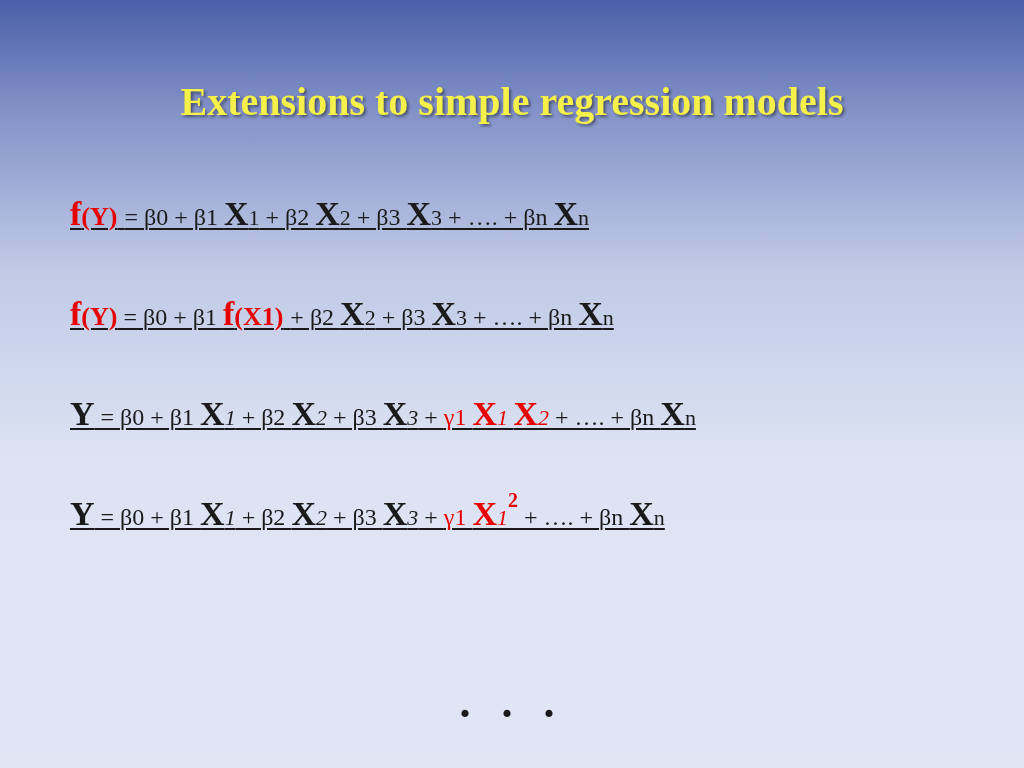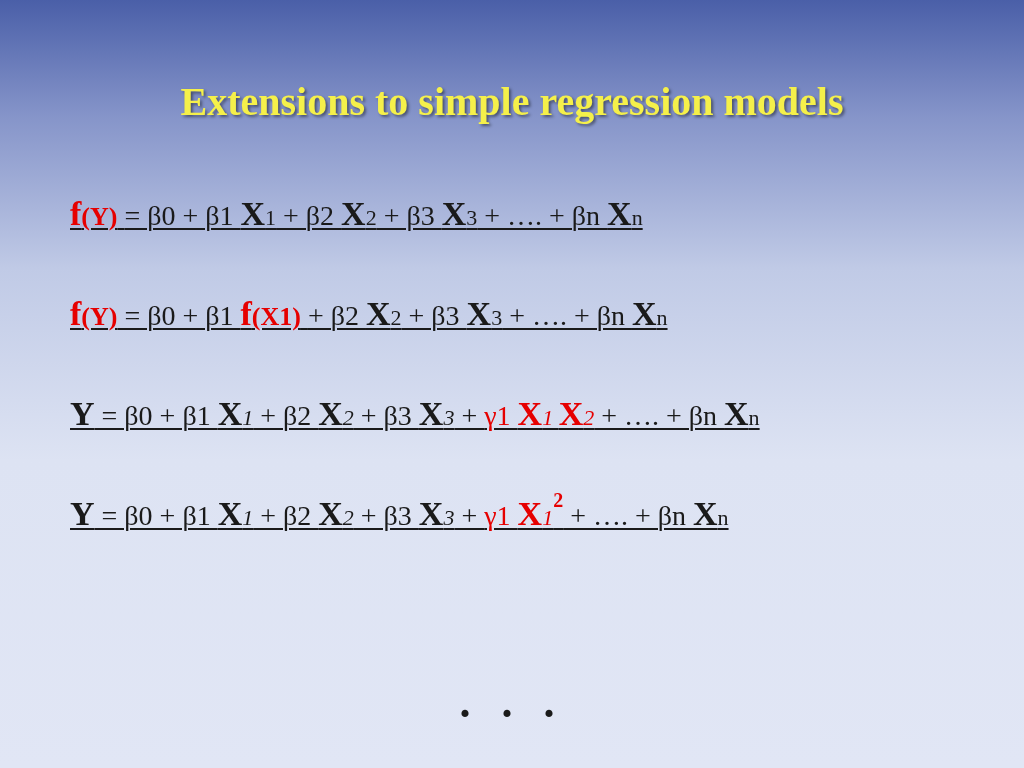--- a/index.html
+++ b/index.html
@@ -43,21 +43,21 @@
     text-underline-offset: 3px;
     margin-bottom: 62px;
     white-space: nowrap;
   }
   .eq .bigX { font-size: 34px; font-weight: bold; }
   .eq .bigF { font-size: 34px; font-weight: bold; }
   .eq .bigY { font-size: 34px; font-weight: bold; }
   .eq .sub  { font-size: 22px; font-style: italic; vertical-align: baseline; }
   .eq .subn { font-size: 22px; vertical-align: baseline; }
   .eq .paren { font-size: 26px; font-weight: bold; }
-  .eq .beta { font-size: 28px; }
+  .eq .beta { font-size: 24px; }
   .red { color: #e60000; text-decoration-color: #e60000; }
   .norm { color: #1a1a1a; }
   .redtxt { color: #e60000; }
   .sup { font-size: 20px; font-weight: bold; color: #e60000; position: relative; top: -18px; }
   .ellipsis {
     position: absolute;
     bottom: 40px;
     left: 0;
     width: 100%;
     text-align: center;

